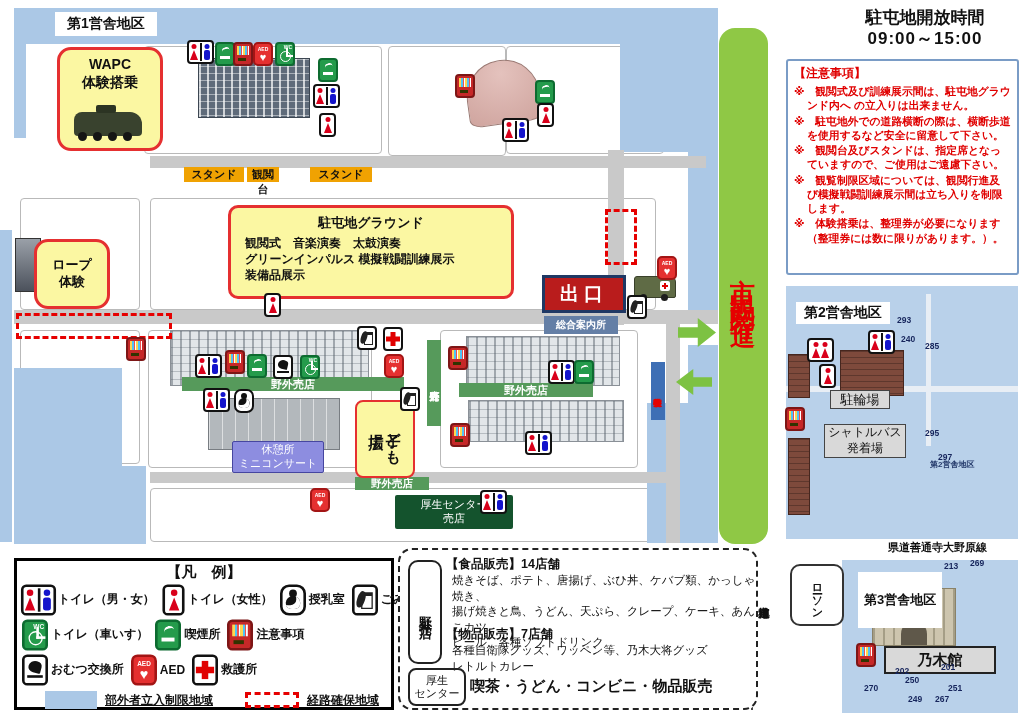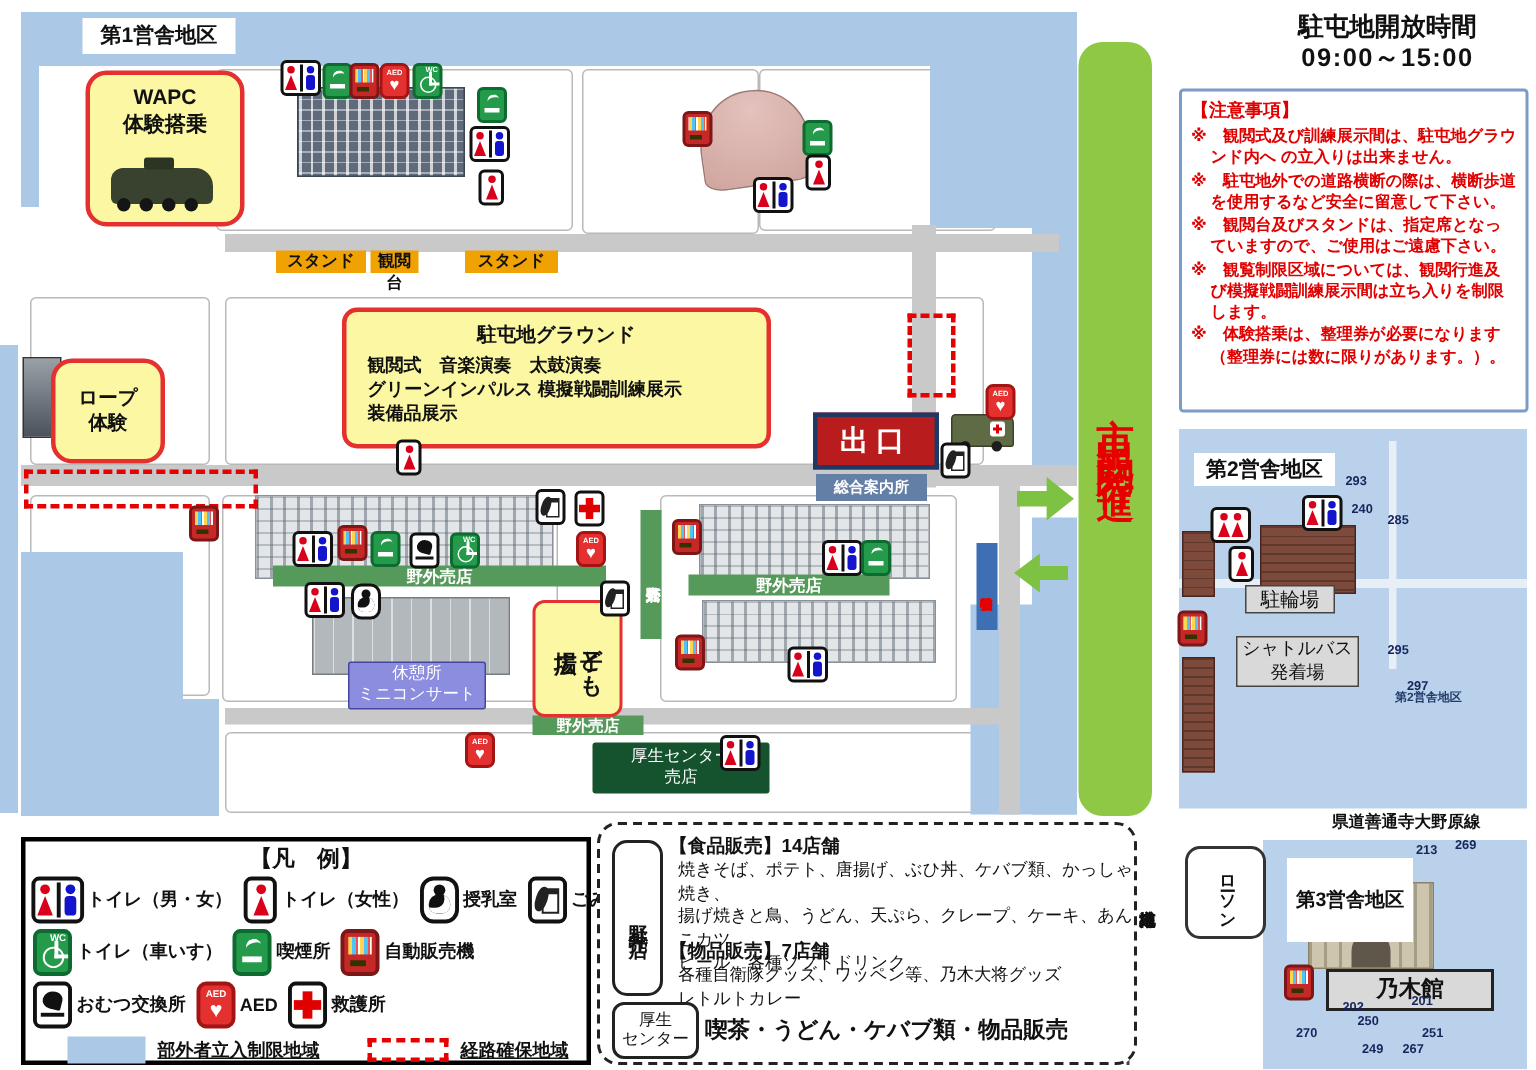--- a/index.html
+++ b/index.html
@@ -306,21 +306,21 @@
               <span class="wc-t">WC</span>
             </div>
             <span class="leg-label">トイレ（車いす）</span>
           </div>
           <div class="leg-cell">
             <div class="ic ic-smoke"></div>
             <span class="leg-label">喫煙所</span>
           </div>
           <div class="leg-cell">
             <div class="ic ic-vend"></div>
-            <span class="leg-label">自動販売機</span>
+            <span class="leg-label">注意事項</span>
           </div>
         </div>
         <div class="leg-row">
           <div class="leg-cell">
             <div class="ic ic-diaper"></div>
             <span class="leg-label">おむつ交換所</span>
           </div>
           <div class="leg-cell">
             <div class="ic ic-aed">
               <span class="aed-t">AED</span>
@@ -352,21 +352,21 @@
     <div class="abs" style="left:46px;top:6px;font-weight:bold;font-size:12.5px;">【食品販売】14店舗</div>
     <div class="abs pre" style="left:52px;top:23px;font-size:11.5px;line-height:1.35;">焼きそば、ポテト、唐揚げ、ぶひ丼、ケバブ類、かっしゃ焼き、
 揚げ焼きと鳥、うどん、天ぷら、クレープ、ケーキ、あんこカツ、
 ビール、各種ソフトドリンク</div>
     <div class="abs" style="left:46px;top:76px;font-weight:bold;font-size:12.5px;">【物品販売】7店舗</div>
     <div class="abs pre" style="left:52px;top:93px;font-size:11.5px;line-height:1.35;">各種自衛隊グッズ、ワッペン等、乃木大将グッズ
 レトルトカレー</div>
     <div class="abs pre" style="left:8px;top:118px;width:54px;height:34px;border:2px solid #222;border-radius:8px;
          display:flex;align-items:center;justify-content:center;font-size:11px;line-height:1.2;text-align:center;">厚生
 センター</div>
-    <div class="abs" style="left:70px;top:127px;font-weight:bold;font-size:15px;">喫茶・うどん・ケバブ類・物品販売</div>
+    <div class="abs" style="left:70px;top:127px;font-weight:bold;font-size:15px;">喫茶・うどん・コンビニ・物品販売</div>
   </div>
 
   <div id="icon-layer" class="abs" style="left:0;top:0;width:1024px;height:713px;pointer-events:none;z-index:30;">
       <div class="ic ic-toilet-mf" style="left: 187px; top: 40px;">
         <span class="p f"></span>
         <span class="sep"></span>
         <span class="p m"></span>
       </div>
       <div class="ic ic-smoke" style="left: 215px; top: 42px;"></div>
       <div class="ic ic-vend" style="left: 233px; top: 42px;"></div>

